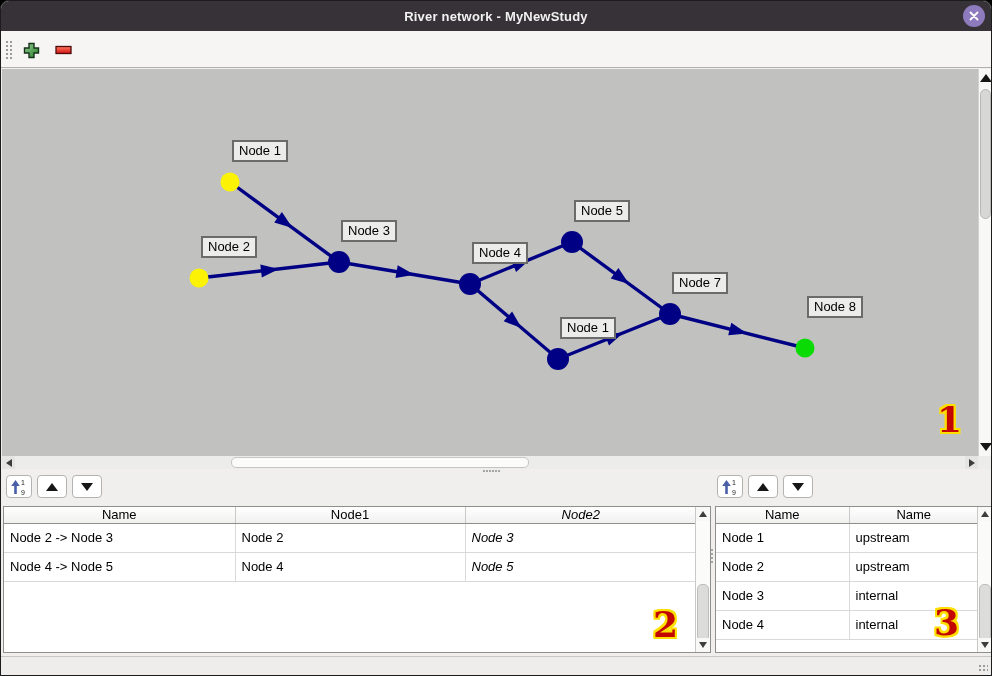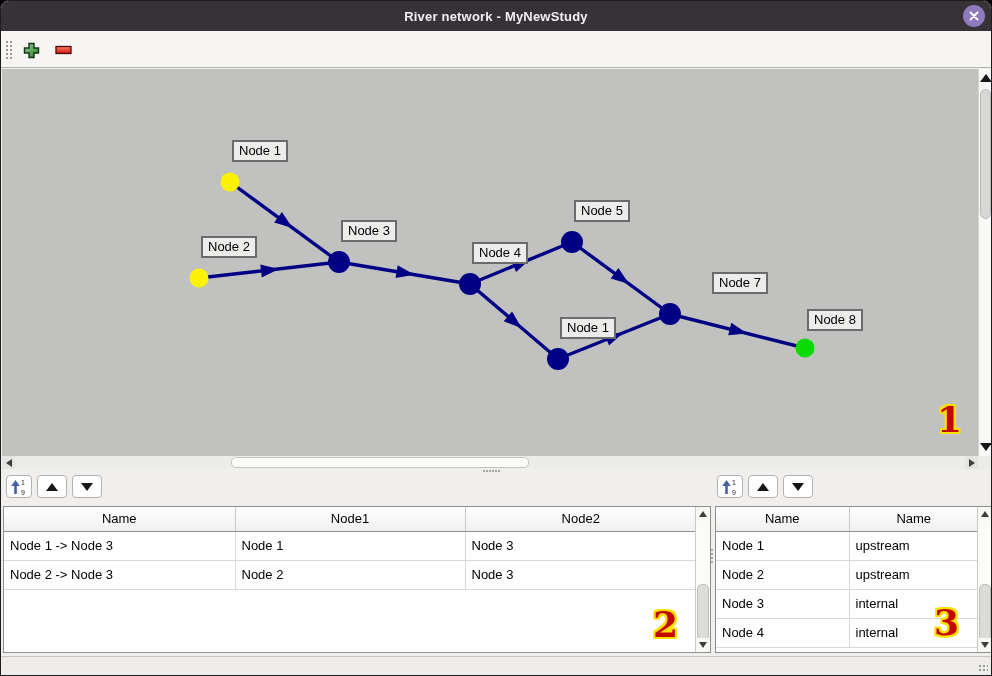--- a/index.html
+++ b/index.html
@@ -60,28 +60,28 @@
   .mini-btn.up i, .mini-btn.down i { display:block; }
   .up i { width:0; height:0; border-left:6px solid transparent; border-right:6px solid transparent; border-bottom:8px solid #161616; }
   .down i { width:0; height:0; border-left:6px solid transparent; border-right:6px solid transparent; border-top:8px solid #161616; }
 
   
   .tbl-wrap { position:absolute; top:505px; background:#fff; border:1px solid #8f8f8e; }
   #edges-wrap { left:2px; width:708px; height:147px; }
   #nodes-wrap { left:714px; width:278px; height:147px; }
   table { border-collapse:collapse; table-layout:fixed; font-size:13px; color:#000; }
   #edges-table { width:692px; } #nodes-table { width:262px; }
-  th { height:24px; font-weight:normal; text-align:center; background:linear-gradient(#ffffff,#f0f0ef);
+  th { height:16px; font-weight:normal; text-align:center; background:linear-gradient(#ffffff,#f0f0ef);
        border-right:1px solid #c9c9c8; border-bottom:1px solid #8f8f8e; }
   th:last-child { border-right:none; }
   td { height:29px; padding-left:6px; border-right:1px solid #d9d9d8; border-bottom:1px solid #d9d9d8; overflow:hidden; white-space:nowrap; }
   td:last-child { border-right:none; }
   #edges-table td:nth-child(1), #edges-table th:nth-child(1) { width:231px; }
   #edges-table td:nth-child(2), #edges-table th:nth-child(2) { width:230px; }
-  #edges-table td:nth-child(3), #edges-table th:nth-child(3) { width:231px; }
+  #edges-table td:nth-child(3), #edges-table th:nth-child(3) { width:231px;font-style:italic; }
   #nodes-table td:nth-child(1), #nodes-table th:nth-child(1) { width:133px; }
   #nodes-table td:nth-child(2), #nodes-table th:nth-child(2) { width:129px; }
   .tbl-vsb { position:absolute; top:0; right:0; bottom:0; width:15px; background:#fbfbfa; border-left:1px solid #c9c9c8; }
   .tbl-vsb .tup { left:0; top:0; width:14px; height:14px; }
   .tbl-vsb .tdown { left:0; bottom:0; width:14px; height:14px; }
   .tbl-vsb .thumb { position:absolute; left:1px; top:77px; width:12px; height:57px;
                     background:#dcdcdb; border:1px solid #bdbdbc; border-radius:5px; }
 
   
   .statusbar { position:absolute; left:0; bottom:0; width:100%; height:19px; background:#eeedec; border-top:1px solid #c8c7c5; }
@@ -160,22 +160,22 @@
         <circle cx="557" cy="358" r="11" fill="#000084"></circle>
         <circle cx="669" cy="313" r="11" fill="#000084"></circle>
         <circle cx="804" cy="347" r="9.5" fill="#0bdb04"></circle>
       </svg>
   <div class="node-label" style="left: 230px; top: 71px;">Node 1</div>
       <div class="node-label" style="left: 199px; top: 167px;">Node 2</div>
       <div class="node-label" style="left: 339px; top: 151px;">Node 3</div>
       <div class="node-label" style="left: 470px; top: 173px;">Node 4</div>
       <div class="node-label" style="left: 572px; top: 131px;">Node 5</div>
       <div class="node-label" style="left: 558px; top: 248px;">Node 1</div>
-      <div class="node-label" style="left: 670px; top: 203px; margin-left: 40px;">Node 7</div>
-      <div class="node-label" style="left: 805px; top: 240px;">Node 8</div>
+      <div class="node-label" style="left: 670px; top: 203px;">Node 7</div>
+      <div class="node-label" style="left: 805px; top: 227px;">Node 8</div>
     </div>
 
   <div class="vsb-canvas">
     <div class="sb-btn up">
         <i class="tri-up"></i>
       </div>
     <div class="thumb"></div>
     <div class="sb-btn down">
         <i class="tri-down"></i>
       </div>
@@ -240,28 +240,28 @@
     <table id="edges-table">
       <thead>
           <tr>
             <th>Name</th>
             <th>Node1</th>
             <th>Node2</th>
           </tr>
         </thead>
       <tbody>
           <tr>
-            <td>Node 1 -&gt; Node 3</td>
-            <td>Node 1</td>
-            <td>Node 3</td>
-          </tr>
-          <tr>
             <td>Node 2 -&gt; Node 3</td>
             <td>Node 2</td>
             <td>Node 3</td>
+          </tr>
+          <tr>
+            <td>Node 4 -&gt; Node 5</td>
+            <td>Node 4</td>
+            <td>Node 5</td>
           </tr>
         </tbody>
     </table>
     <div class="tbl-vsb">
       <div class="sb-btn tup">
           <i class="tri-up"></i>
         </div>
       <div class="thumb"></div>
       <div class="sb-btn tdown">
           <i class="tri-down"></i>

